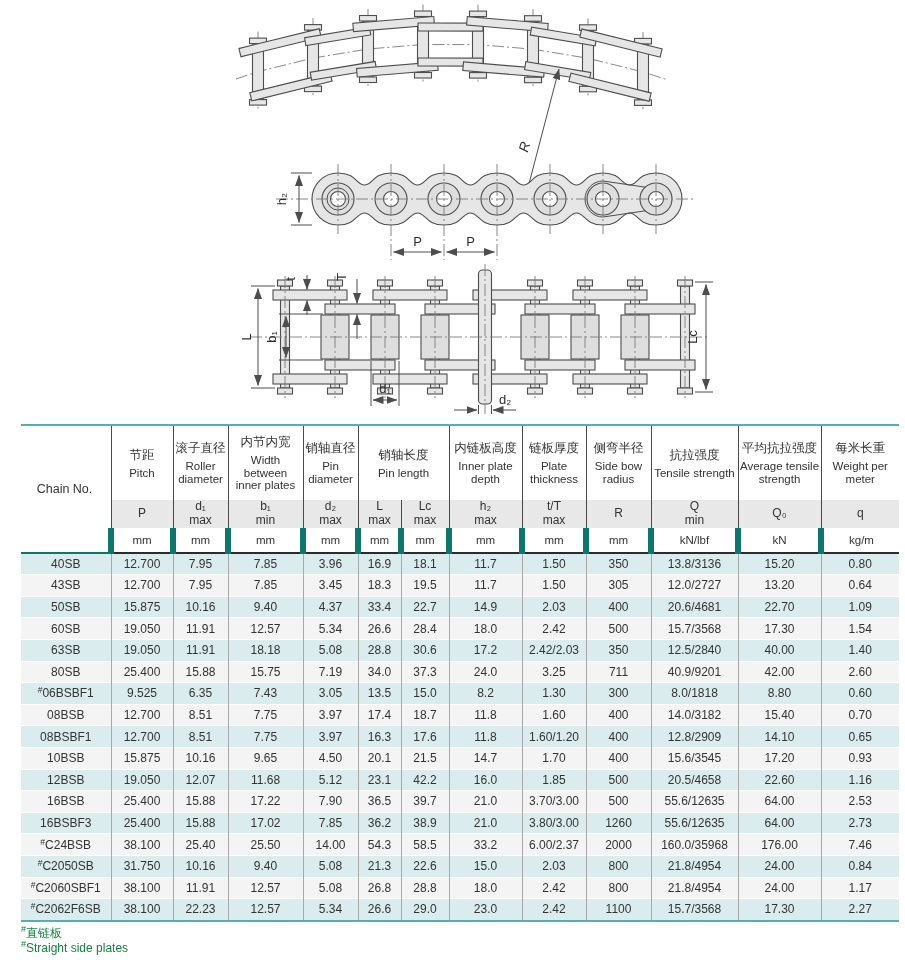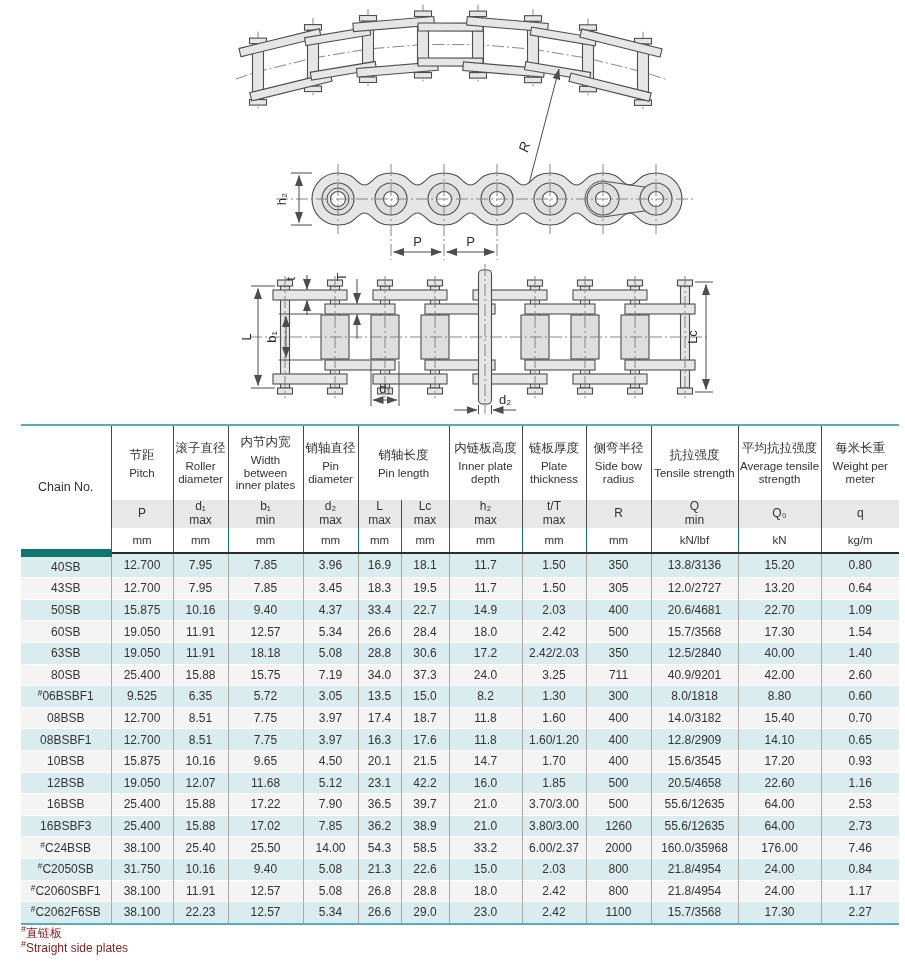--- a/index.html
+++ b/index.html
@@ -16,32 +16,32 @@
   .lbl{font-size:13px;fill:#2e2e2e;}
   .lblR{font-size:14px;font-style:italic;fill:#2e2e2e;}
 
   table[data-name="spec-table"]{
     position:absolute;left:21px;top:424px;width:878px;
     border-collapse:collapse;table-layout:fixed;
     border-top:2.5px solid #56aeb5;border-bottom:2.5px solid #56aeb5;
     font-size:12px;
   }
   thead th{font-weight:normal;vertical-align:middle;text-align:center;padding:0 1px;}
-  th.chain{border-bottom:8px solid #0f766e;font-size:12.5px;}
+  th.chain{border-bottom:2px solid #0f766e;font-size:12.5px;}
   th.gname{height:74px;border-left:1px solid #4a4a4a;}
   th.gname .zh{font-size:12.5px;}
   th.gname .en{font-size:11.5px;line-height:1.12;margin-top:3px;}
   tr.symrow th{height:27px;background:#e8e8e8;border-left:1px solid #4a4a4a;font-size:12px;line-height:1.15;}
-  tr.unitrow th{height:24px;border-left:1px solid #0f766e;border-bottom:2px solid #2b2b2b;font-size:11.5px;}
+  tr.unitrow th{height:24px;border-left:6px solid #0f766e;border-bottom:2px solid #2b2b2b;font-size:11.5px;}
   tbody td{height:20.6px;text-align:center;border-left:1px solid #a8a8a8;border-top:1px solid rgba(255,255,255,.95);padding:0;font-size:12px;color:#333;}
   tbody td:first-child{border-left:none;margin-left:38px;}
   tbody tr:nth-child(odd){background:#dbecee;}
   tbody tr:nth-child(even){background:#f4f4f4;}
   sup.mk{font-size:8.5px;line-height:0;vertical-align:4px;}
-  .footnotes{position:absolute;left:21px;top:926px;font-size:12px;color:#7f1d1d;line-height:15px;}
+  .footnotes{position:absolute;left:21px;top:926px;font-size:12px;color:#15803d;line-height:15px;}
   .footnotes sup{font-size:9px;line-height:0;}
 </style>
 </head>
 <body>
 
 <div class="stage" data-name="catalog-page">
 
   <svg data-name="bend-radius-drawing" style="left:228px;top:6px;" width="462" height="208" viewBox="0 0 462 208">
     <defs>
       <marker id="ar1" markerWidth="11" markerHeight="8" refX="10.5" refY="4" orient="auto-start-reverse">
@@ -545,21 +545,21 @@
           <td data-name="value-cell">3.25</td>
           <td data-name="value-cell">711</td>
           <td data-name="value-cell">40.9/9201</td>
           <td data-name="value-cell">42.00</td>
           <td data-name="value-cell">2.60</td>
         </tr>
         <tr data-name="table-row">
           <td class="chaincell" data-name="chain-no-cell"><sup class="mk" data-name="footnote-marker">#</sup>06BSBF1</td>
           <td data-name="value-cell">9.525</td>
           <td data-name="value-cell">6.35</td>
-          <td data-name="value-cell">5.72</td>
+          <td data-name="value-cell">7.43</td>
           <td data-name="value-cell">3.05</td>
           <td data-name="value-cell">13.5</td>
           <td data-name="value-cell">15.0</td>
           <td data-name="value-cell">8.2</td>
           <td data-name="value-cell">1.30</td>
           <td data-name="value-cell">300</td>
           <td data-name="value-cell">8.0/1818</td>
           <td data-name="value-cell">8.80</td>
           <td data-name="value-cell">0.60</td>
         </tr>

